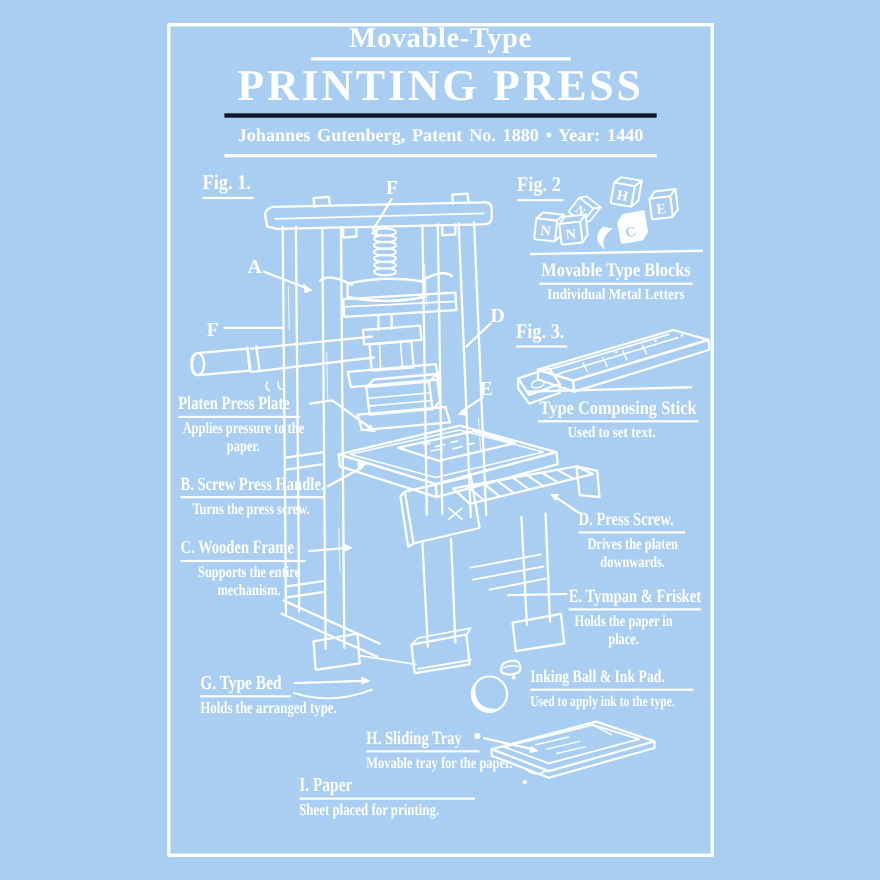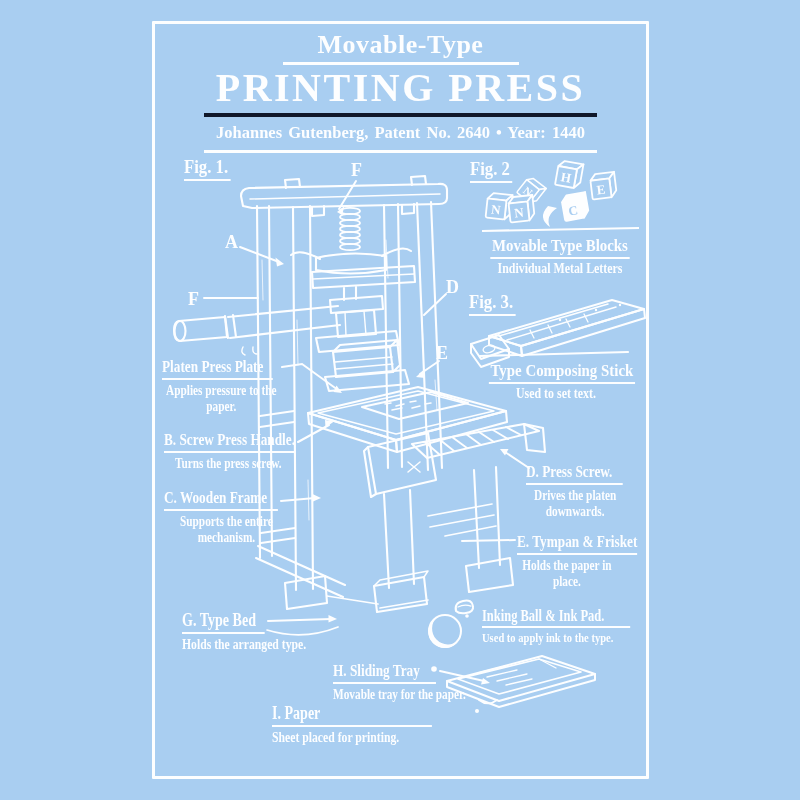--- a/index.html
+++ b/index.html
@@ -8,21 +8,21 @@
     background:#a9cef1;color:#fdfeff;
     font-family:"Liberation Serif","DejaVu Serif",serif;font-weight:bold;
   }
   #frame{
     position:absolute;left:152px;top:21px;width:491px;height:752px;
     border:3px solid #fdfeff;border-radius:1px;
   }
   #artwork{position:absolute;left:0;top:0;}
   .abs{position:absolute;}
   
-  #header{position:absolute;left:204px;top:31px;width:393px;text-align:center;}
+  #header{position:absolute;left:204px;top:21px;width:393px;text-align:center;}
   .kicker{font-size:26px;letter-spacing:.5px;line-height:1.05;}
   .kicker-rule{width:236px;margin:4px auto 0;border-bottom:3px solid #fdfeff;}
   .title{font-size:40px;letter-spacing:2.5px;line-height:1.0;margin-top:3px;
          border-bottom:4px solid #0f172a;padding-bottom:5px;white-space:nowrap;}
   .byline{font-size:16.5px;word-spacing:2px;padding:6px 0 7px;
           border-bottom:3px solid #fdfeff;white-space:nowrap;}
   
   .figlabel{font-size:19px;border-bottom:2px solid #fdfeff;padding:0 3px 1px 0;
             transform:scaleX(.88);transform-origin:0 0;white-space:nowrap;}
   
@@ -234,21 +234,21 @@
       <path d="M458,679 L539,659 L581,672 L499,694 Z" stroke-width="1.6"></path>
       <path d="M478,673 l28,-7 M487,677 l30,-7 M497,681 l30,-7 M506,685 l26,-6" stroke-width="1.3"></path>
       <path d="M539,659 L556,668" stroke-width="1.3"></path>
     </g>
   </svg>
 
   <div id="header">
     <div class="kicker">Movable-Type</div>
     <div class="kicker-rule"></div>
     <div class="title">PRINTING PRESS</div>
-    <div class="byline">Johannes Gutenberg,  Patent No. 2640 • Year: 1440</div>
+    <div class="byline">Johannes Gutenberg,  Patent No. 1880 • Year: 1440</div>
   </div>
 
   <div class="abs figlabel" style="left:184px;top:156px;">Fig. 1.</div>
   <div class="abs figlabel" style="left:470px;top:158px;">Fig. 2</div>
   <div class="abs figlabel" style="left:469px;top:291px;">Fig. 3.</div>
 
   <div class="pletter" style="left:351px;top:160px;">F</div>
   <div class="pletter" style="left:225px;top:232px;">A</div>
   <div class="pletter" style="left:188px;top:289px;">F</div>
   <div class="pletter" style="left:446px;top:277px;">D</div>

